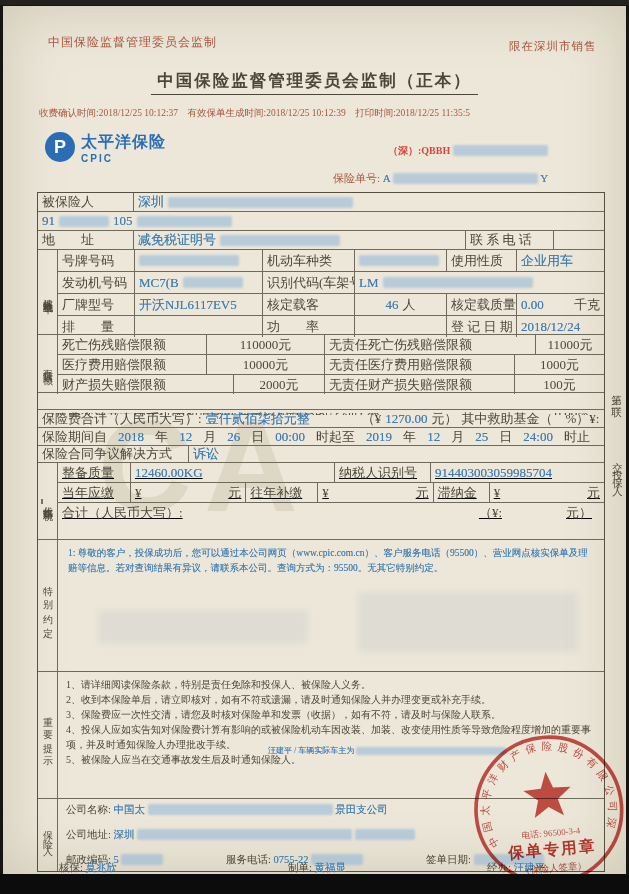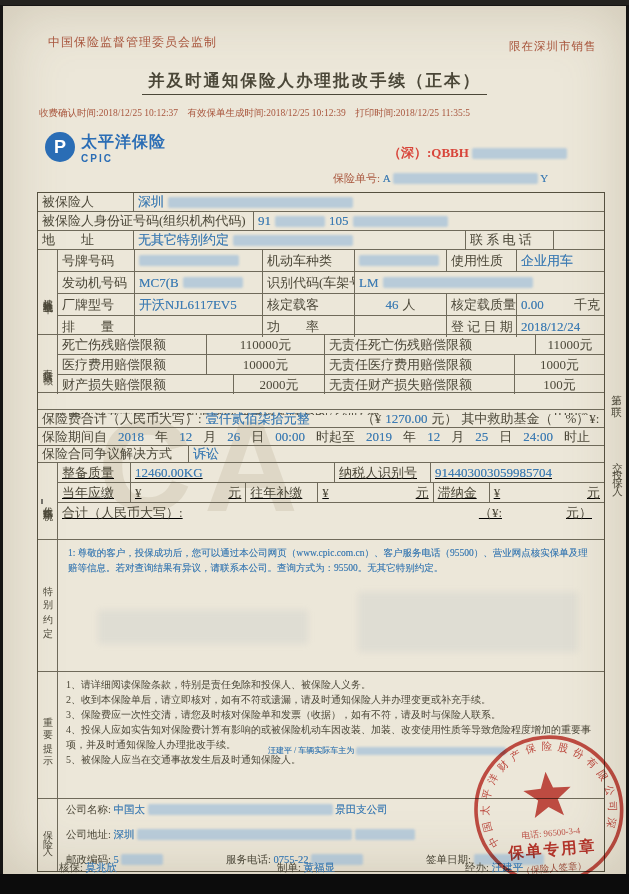--- a/index.html
+++ b/index.html
@@ -37,65 +37,64 @@
 <div class="stage">
   <div class="band-top"></div>
 
   <div class="paper">
 
     <div class="abs wm" style="left:95px;top:385px;">CA</div>
 
     <div class="abs redb" style="left:45px;top:28px;font-size:12px;letter-spacing:1px;">中国保险监督管理委员会监制</div>
     <div class="abs redb" style="left:506px;top:33px;font-size:11.5px;letter-spacing:1px;">限在深圳市销售</div>
     <div class="abs" style="left:0;top:64px;width:623px;text-align:center;">
-      <span class="ink" style="font-size:16.5px;font-weight:bold;letter-spacing:2px;border-bottom:1.5px solid #4b4738;padding:0 6px 4px 6px;">并及时通知保险人办理批改手续（正本）</span>
+      <span class="ink" style="font-size:16.5px;font-weight:bold;letter-spacing:2px;border-bottom:1.5px solid #4b4738;padding:0 6px 4px 6px;">中国保险监督管理委员会监制（正本）</span>
     </div>
     <div class="abs redb" style="left:36px;top:101px;font-size:9.5px;width:590px;white-space:nowrap;overflow:hidden;">收费确认时间:2018/12/25 10:12:37　有效保单生成时间:2018/12/25 10:12:39　打印时间:2018/12/25 11:35:5</div>
 
     <div class="abs" style="left:42px;top:126px;display:flex;gap:6px;align-items:flex-start;">
       <div style="width:30px;height:30px;border-radius:50%;background:#2a6db5;color:#fff;display:flex;align-items:center;justify-content:center;font-weight:bold;font-size:18px;font-family:'Liberation Sans',sans-serif;">P</div>
       <div>
         <div style="color:#2a6db5;font-weight:bold;font-size:16px;letter-spacing:1px;">太平洋保险</div>
         <div style="color:#2a6db5;font-weight:bold;font-size:10px;letter-spacing:2px;font-family:'Liberation Sans',sans-serif;">CPIC</div>
       </div>
     </div>
 
-    <div class="abs" style="left:385px;top:138px;font-size:13px;font-weight:bold;">
+    <div class="abs" style="left:385px;top:138px;font-size:10px;font-weight:bold;">
       <span class="red">（深）:QBBH</span>
       <span class="rd" style="width:95px;"></span>
     </div>
     <div class="abs" style="left:330px;top:165px;font-size:11px;">
       <span class="redb">保险单号:</span>
       <span class="blue">A</span>
       <span class="rd" style="width:145px;"></span>
       <span class="blue">Y</span>
     </div>
 
     <div class="tbl">
 
       <div class="row" style="height:18px;grid-template-columns:95px 1fr;">
         <div class="cell ink">被保险人</div>
         <div class="cell">
           <span class="blue">深圳</span>
           <span class="rd" style="width:185px;"></span>
         </div>
       </div>
       <div class="row" style="height:18px;grid-template-columns:215px 1fr;">
-        <div class="cell ink">被保险人身份证号码(组织机构代码)</div>
         <div class="cell">
           <span class="blue">91</span>
           <span class="rd" style="width:50px;"></span>
           <span class="blue">105</span>
           <span class="rd" style="width:95px;"></span>
         </div>
       </div>
       <div class="row" style="height:18px;grid-template-columns:95px 332px 88px 1fr;">
         <div class="cell ink">地　　址</div>
         <div class="cell">
-          <span class="blue">无其它特别约定</span>
+          <span class="blue">减免税证明号</span>
           <span class="rd" style="width:120px;"></span>
         </div>
         <div class="cell ink">联 系 电 话</div>
         <div class="cell"></div>
       </div>
 
       <div class="sec" style="height:84px;">
         <div class="strip">
           <span class="vtext" style="letter-spacing:1px;">被保险机动车</span>
         </div>
@@ -317,21 +316,21 @@
             </span>
             <span>
               <span class="ink">签单日期:</span>
               <span class="rd" style="width:70px;"></span>
             </span>
           </div>
         </div>
       </div>
     </div>
 
-    <div class="abs" style="left:34px;top:855px;width:566px;display:flex;font-size:10.5px;">
+    <div class="abs" style="left:34px;top:855px;width:566px;display:flex;font-size:10.5px;gap:11px;">
       <span style="margin-left:22px;">
         <span class="ink">核保:</span>
         <span class="blue">莫兆欣</span>
       </span>
       <span style="margin-left:160px;">
         <span class="ink">制单:</span>
         <span class="blue">黄福显</span>
       </span>
       <span style="margin-left:130px;">
         <span class="ink">经办:</span>

